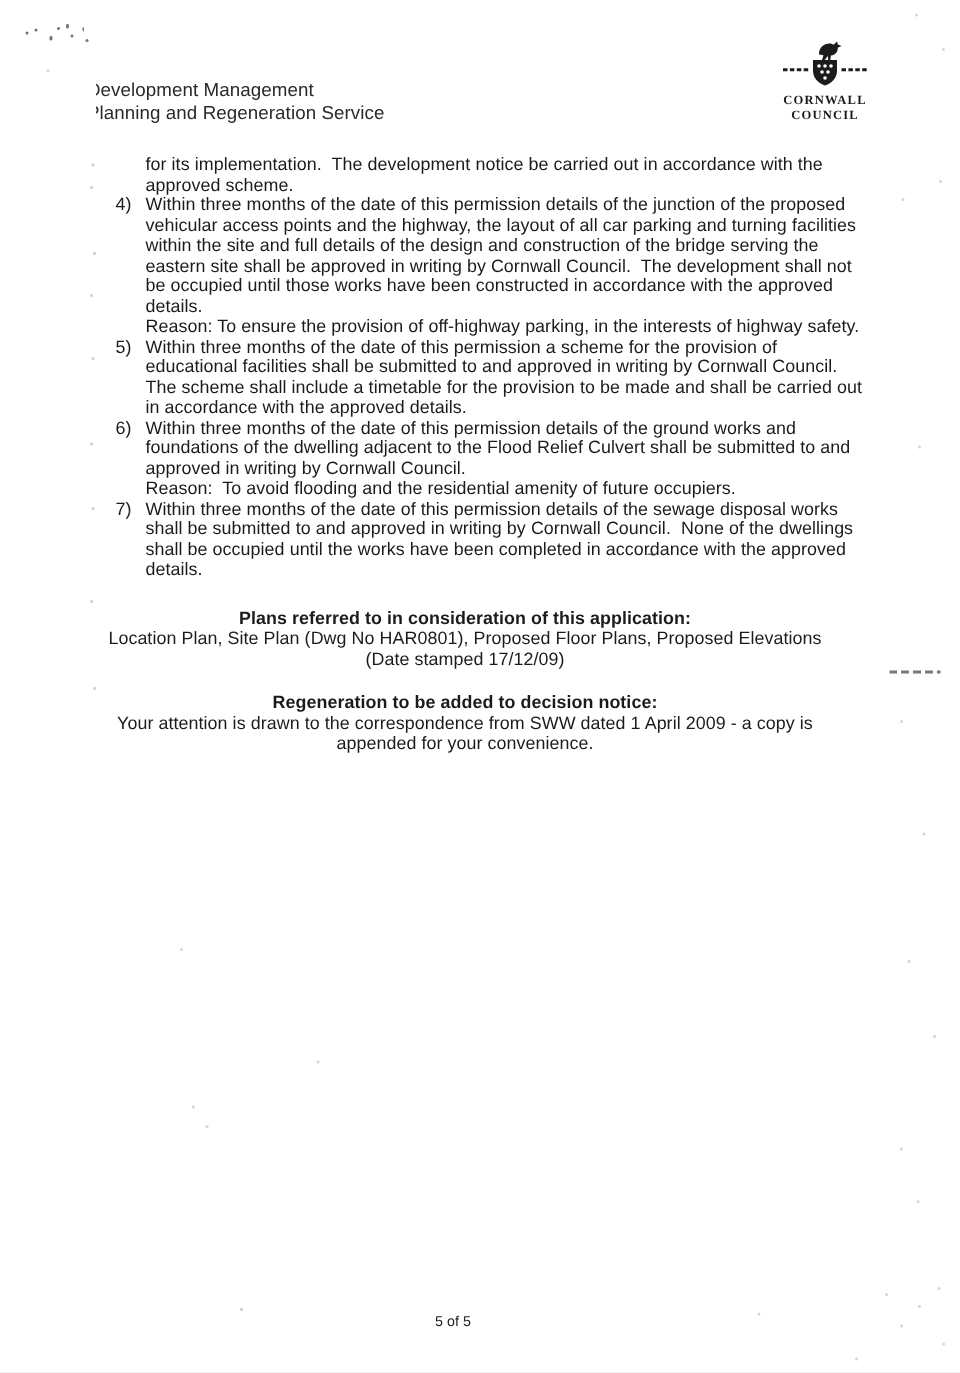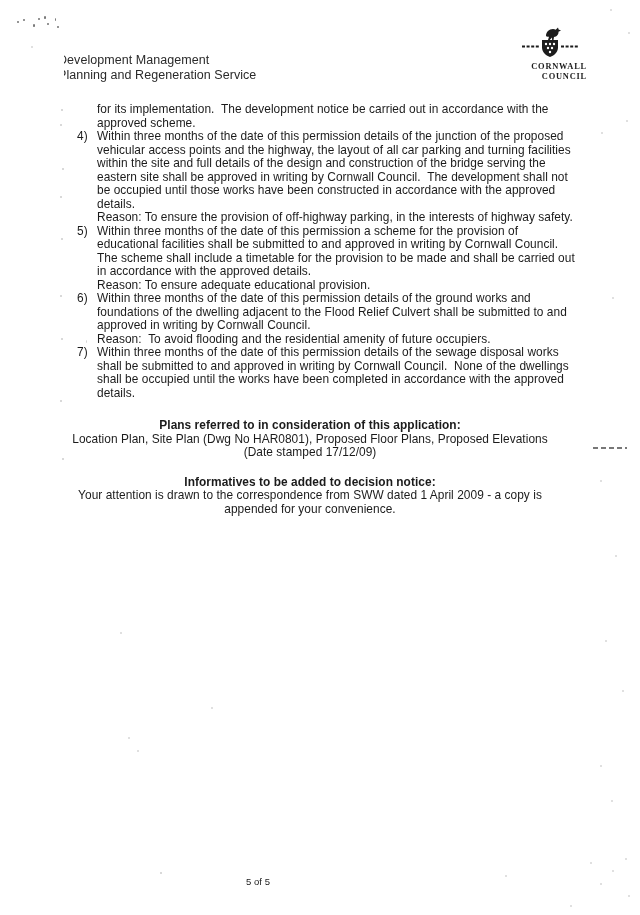--- a/index.html
+++ b/index.html
@@ -15,21 +15,21 @@
   }
   
   .dept{
     position:absolute;left:64px;top:53px;
     overflow:hidden;
     font-size:12.5px;line-height:15px;color:#2a2a2a;
   }
   .dept .ln{margin-left:-6px;white-space:nowrap;}
   .logo{
     position:absolute;left:513px;top:24px;width:74px;
-    text-align:right;color:#1c1c1c;
+    text-align:center;color:#1c1c1c;
   }
   .logo svg{display:block;margin:0 auto;}
   .logo .org{
     font-family:"Liberation Serif","DejaVu Serif",serif;
     font-weight:700;font-size:8.4px;line-height:9.5px;
     letter-spacing:.8px;white-space:nowrap;
   }
   
   .content{position:absolute;left:0;top:103px;width:640px;font-size:11.9px;line-height:13.5px;}
   .content p{margin:0;white-space:pre-wrap;}
@@ -37,21 +37,21 @@
   .cond{display:flex;padding-left:77px;}
   .cond .num{flex:none;width:20px;}
   .cond .cbody{width:484px;}
   .section{margin-left:57px;width:506px;text-align:center;}
   .section.plans{margin-top:19px;}
   .section.informatives{margin-top:16px;}
   .section .hd{font-weight:700;margin:0;}
   
   .footer{
     position:absolute;left:0;top:876px;width:516px;
-    text-align:center;font-size:9.5px;color:#222;
+    text-align:center;font-size:9.5px;color:#222;padding-left:44px;
   }
   
   .spk{position:absolute;width:2px;height:2px;background:#444;border-radius:50%;opacity:.75;}
   .spk.f{opacity:.3;width:1.5px;height:1.5px;background:#666;}
   .spk.g{opacity:.35;background:#888;}
   .dash{
     position:absolute;height:2px;
     background:repeating-linear-gradient(90deg,#4a4a4a 0 5px,transparent 5px 8px);
     opacity:.75;
   }
@@ -100,21 +100,20 @@
       <div class="cbody">
         <p>Within three months of the date of this permission details of the junction of the proposed vehicular access points and the highway, the layout of all car parking and turning facilities within the site and full details of the design and construction of the bridge serving the eastern site shall be approved in writing by Cornwall Council.  The development shall not be occupied until those works have been constructed in accordance with the approved details.</p>
         <p>Reason: To ensure the provision of off-highway parking, in the interests of highway safety.</p>
       </div>
     </div>
 
     <div class="cond">
       <span class="num">5)</span>
       <div class="cbody">
         <p>Within three months of the date of this permission a scheme for the provision of educational facilities shall be submitted to and approved in writing by Cornwall Council.  The scheme shall include a timetable for the provision to be made and shall be carried out in accordance with the approved details.</p>
-        <p>Reason: To ensure adequate educational provision.</p>
       </div>
     </div>
 
     <div class="cond">
       <span class="num">6)</span>
       <div class="cbody">
         <p>Within three months of the date of this permission details of the ground works and foundations of the dwelling adjacent to the Flood Relief Culvert shall be submitted to and approved in writing by Cornwall Council.</p>
         <p>Reason:  To avoid flooding and the residential amenity of future occupiers.</p>
       </div>
     </div>
@@ -125,21 +124,21 @@
         <p>Within three months of the date of this permission details of the sewage disposal works shall be submitted to and approved in writing by Cornwall Council.  None of the dwellings shall be occupied until the works have been completed in accordance with the approved details.</p>
       </div>
     </div>
 
     <div class="section plans">
       <p class="hd">Plans referred to in consideration of this application:</p>
       <p>Location Plan, Site Plan (Dwg No HAR0801), Proposed Floor Plans, Proposed Elevations (Date stamped 17/12/09)</p>
     </div>
 
     <div class="section informatives">
-      <p class="hd">Informatives to be added to decision notice:</p>
+      <p class="hd">Regeneration to be added to decision notice:</p>
       <p>Your attention is drawn to the correspondence from SWW dated 1 April 2009 - a copy is appended for your convenience.</p>
     </div>
 
   </div>
 
   <div class="footer">5 of 5</div>
 
   <div>
     <span class="tilde" style="left:431px;top:364px;">~</span>
     <div class="dash" style="left:593px;top:447px;width:34px;"></div>

